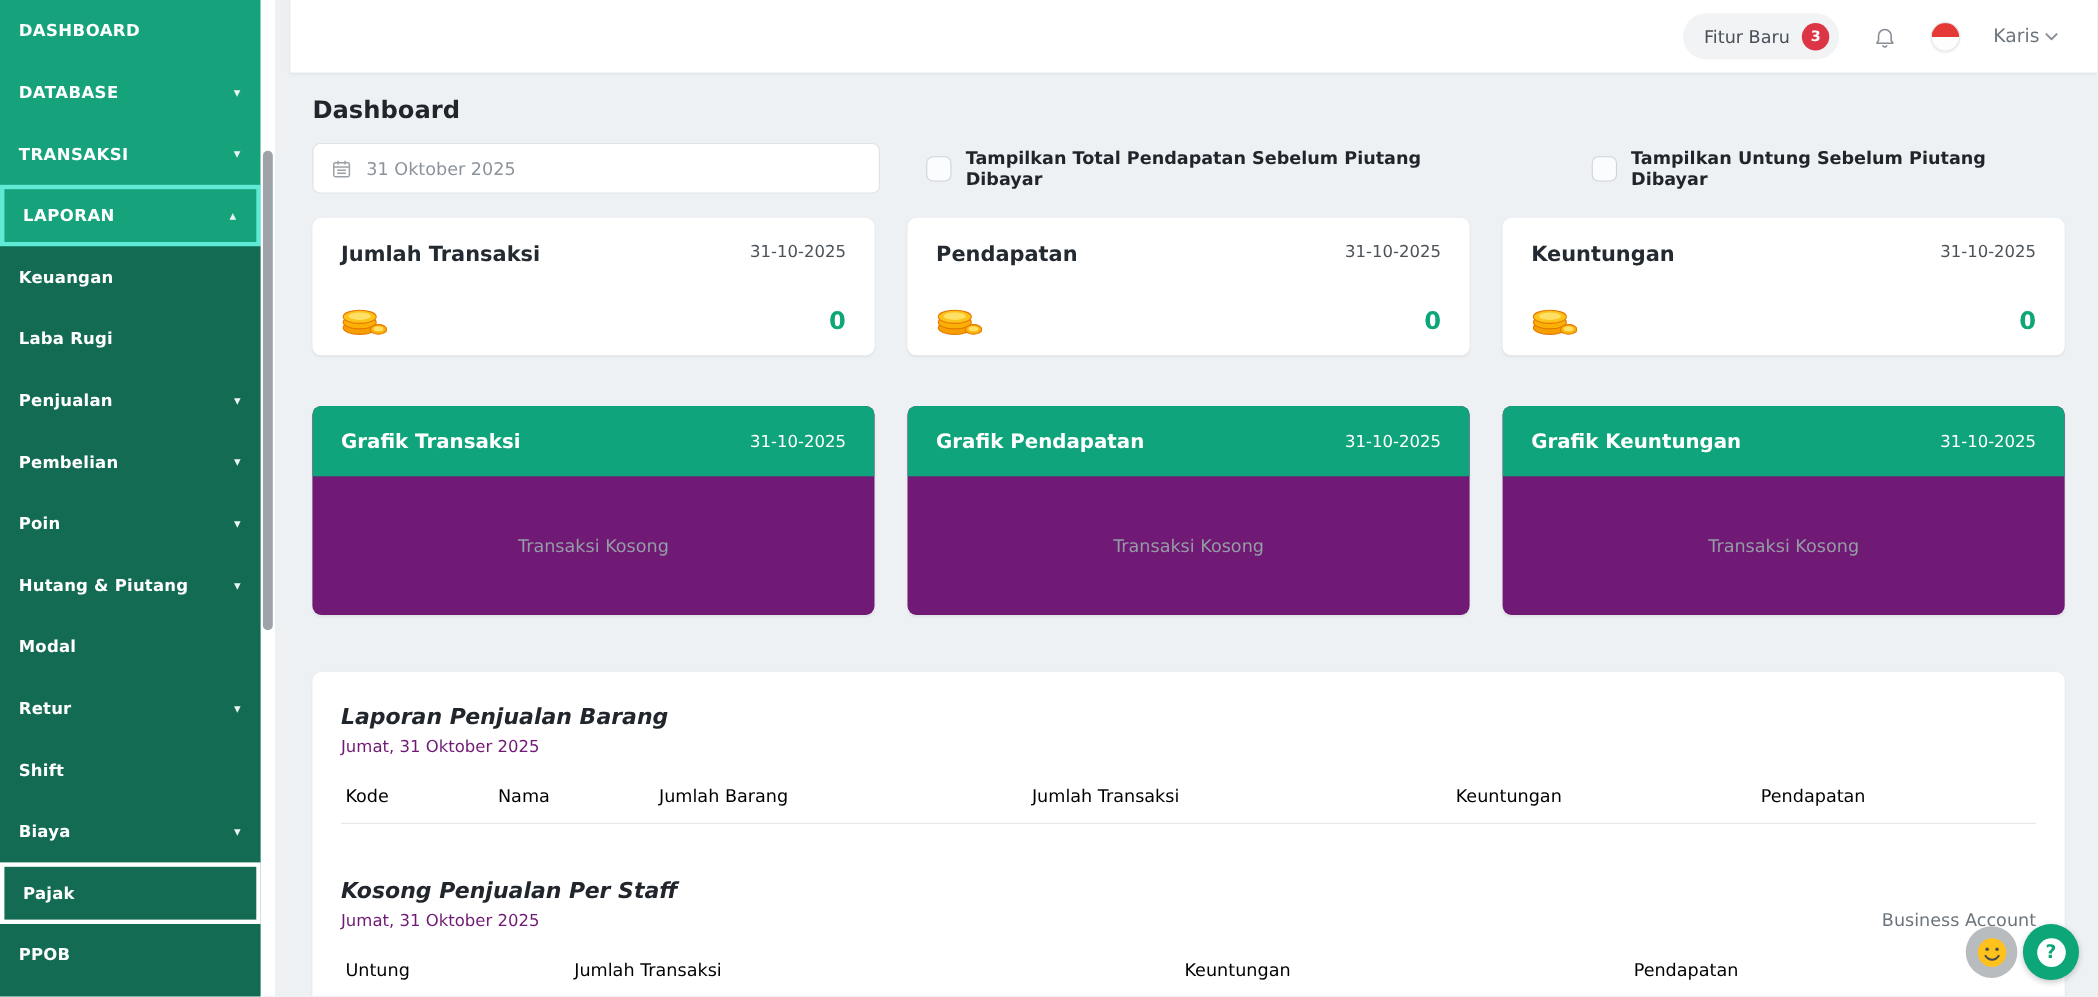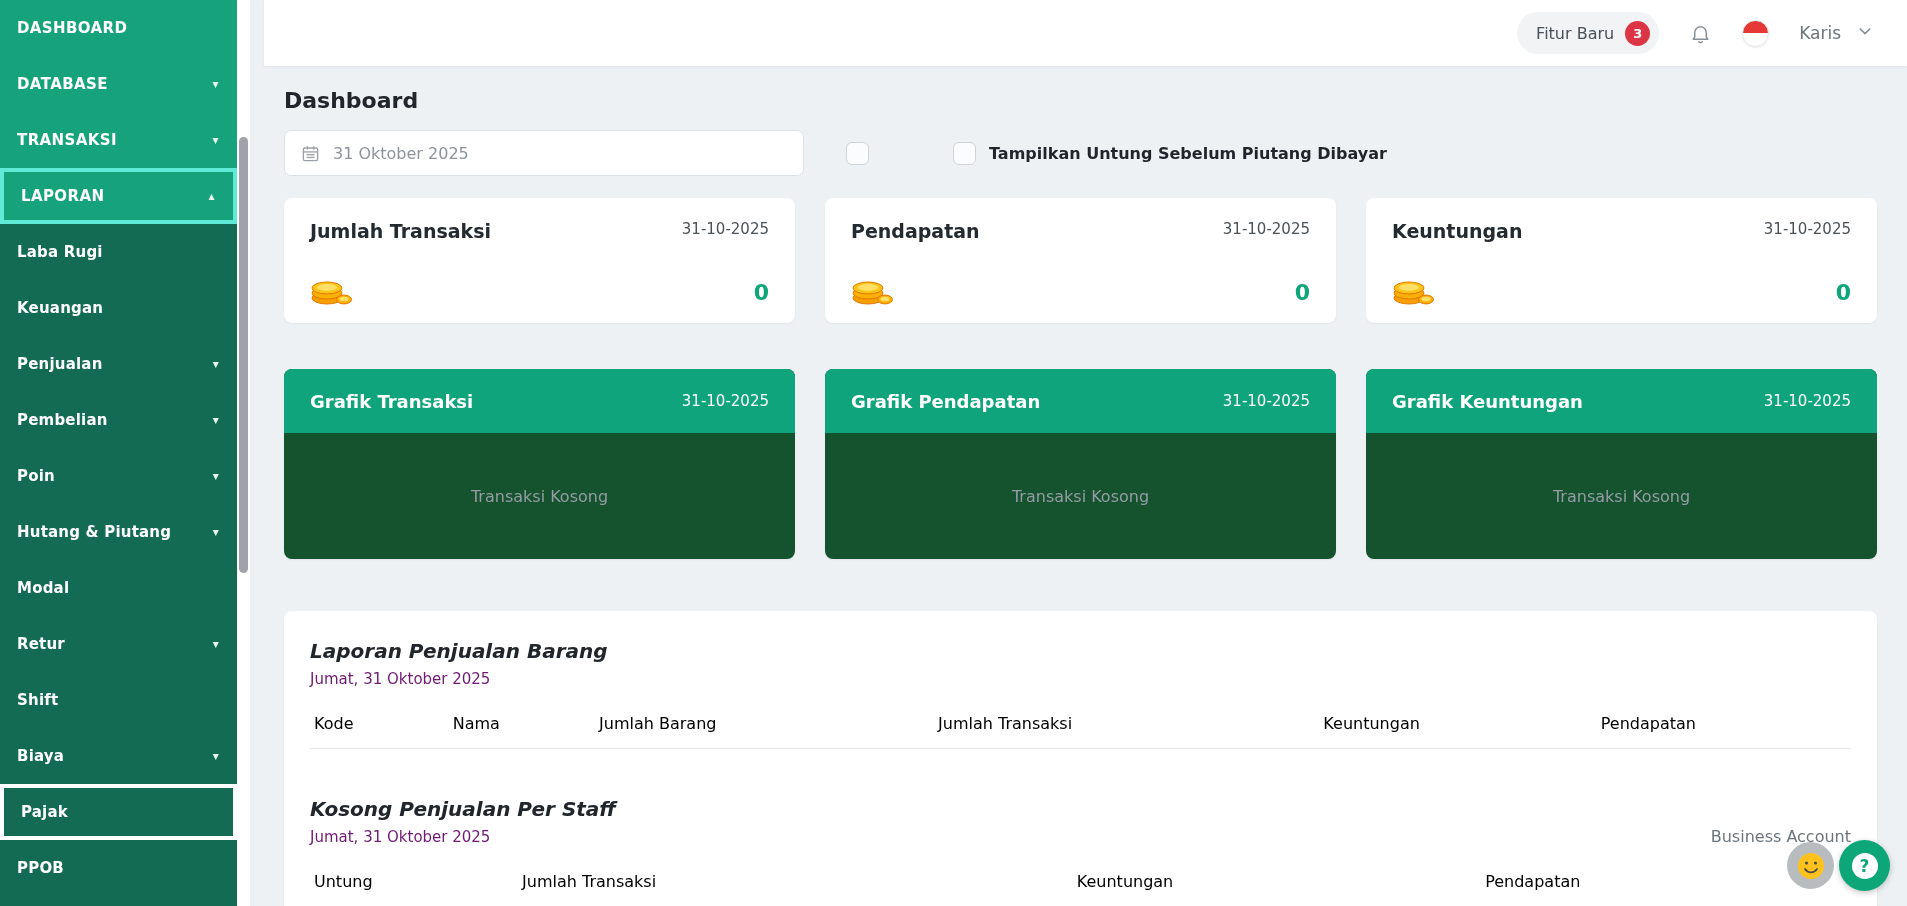--- a/index.html
+++ b/index.html
@@ -32,21 +32,21 @@
     box-shadow:0 1px 3px rgba(20,30,40,.07); }
   .pill { display:flex; align-items:center; gap:11px; background:#f1f3f5;
     border-radius:21px; height:42px; padding:0 9px 0 19px; font-size:16px;
     color:#495057; cursor:pointer; }
   .badge { width:25px; height:25px; border-radius:50%; background:#dc3545; color:#fff;
     font-size:13px; font-weight:700; display:flex; align-items:center; justify-content:center; }
   .iconbtn { display:flex; align-items:center; justify-content:center; cursor:pointer; }
   .flag { width:27px; height:27px; border-radius:50%;
     background:linear-gradient(#e53935 50%, #fdfdfd 50%);
     border:1px solid #e4e7ea; box-shadow:0 1px 2px rgba(0,0,0,.08); cursor:pointer; }
-  .user { display:flex; align-items:flex-start; gap:16px; color:#6c757d; font-size:17px; cursor:pointer; }
+  .user { display:flex; align-items:center; gap:3px; color:#6c757d; font-size:17px; cursor:pointer; }
 
   .content { flex:1; padding:22px 30px 0 20px; overflow:hidden; }
   .page-title { font-size:22px; font-weight:700; color:#21262c; }
 
   .filter-row { display:flex; align-items:center; margin-top:17px; }
   .date-input { width:520px; height:46px; background:#fff; border:1px solid #dde2e7;
     border-radius:7px; display:flex; align-items:center; gap:13px; padding:0 16px;
     color:#8d939c; font-size:16px; cursor:pointer; }
   .check-group { display:flex; align-items:center; gap:13px; }
   .cg1 { margin-left:42px; } .cg2 { margin-left:84px; }
@@ -58,21 +58,21 @@
   .stat-card { flex:1; background:#fff; border-radius:8px; height:125px;
     padding:22px 26px 18px; box-shadow:0 1px 2px rgba(22,30,40,.06);
     display:flex; flex-direction:column; justify-content:space-between; }
   .stat-top { display:flex; justify-content:space-between; align-items:flex-start; }
   .stat-title { font-size:19px; font-weight:600; color:#242a31; }
   .stat-date { font-size:15px; color:#4b5258; }
   .stat-bottom { display:flex; justify-content:space-between; align-items:flex-end; }
   .stat-value { font-size:22px; font-weight:600; color:#0ca678; }
 
   .chart-row { display:flex; gap:30px; margin-top:46px; }
-  .chart-card { flex:1; background:#14532d; border-radius:8px; height:190px; overflow:hidden;
+  .chart-card { flex:1; background:#701a75; border-radius:8px; height:190px; overflow:hidden;
     box-shadow:0 1px 2px rgba(22,30,40,.06); display:flex; flex-direction:column; }
   .chart-head { height:64px; background:#0fa47b; display:flex; align-items:center;
     justify-content:space-between; padding:0 26px; color:#fff; }
   .chart-title { font-size:18px; font-weight:600; }
   .chart-date { font-size:15px; }
   .chart-body { flex:1; display:flex; align-items:center; justify-content:center;
     color:#959ca5; font-size:16px; }
 
   .table-card { background:#fff; border-radius:8px; margin-top:52px; padding:28px 26px;
     height:360px; box-shadow:0 1px 2px rgba(22,30,40,.06); }
@@ -109,24 +109,24 @@
     <span>TRANSAKSI</span>
     <span class="caret">▾</span>
   </div>
   <div class="side-item active">
     <span>LAPORAN</span>
     <span class="caret">▴</span>
   </div>
 
   <div class="submenu">
     <div class="sub-item">
+      <span>Keuangan</span>
+    </div>
+    <div class="sub-item">
       <span>Laba Rugi</span>
-    </div>
-    <div class="sub-item">
-      <span>Keuangan</span>
     </div>
     <div class="sub-item">
       <span>Penjualan</span>
       <span class="caret">▾</span>
     </div>
     <div class="sub-item">
       <span>Pembelian</span>
       <span class="caret">▾</span>
     </div>
     <div class="sub-item">
@@ -196,20 +196,21 @@
           <line x1="3" y1="10" x2="21" y2="10"></line>
           <line x1="8" y1="2.8" x2="8" y2="7"></line>
           <line x1="16" y1="2.8" x2="16" y2="7"></line>
           <line x1="7" y1="13.5" x2="17" y2="13.5"></line>
           <line x1="7" y1="17" x2="17" y2="17"></line>
         </svg>
         <span>31 Oktober 2025</span>
       </div>
       <div class="check-group cg1">
         <span class="checkbox"></span>
+        <span class="check-label">Tampilkan Total Pendapatan Sebelum Piutang Dibayar</span>
       </div>
       <div class="check-group cg2">
         <span class="checkbox"></span>
         <span class="check-label">Tampilkan Untung Sebelum Piutang Dibayar</span>
       </div>
     </div>
 
     <div class="stat-row">
       <div class="stat-card">
         <div class="stat-top">

